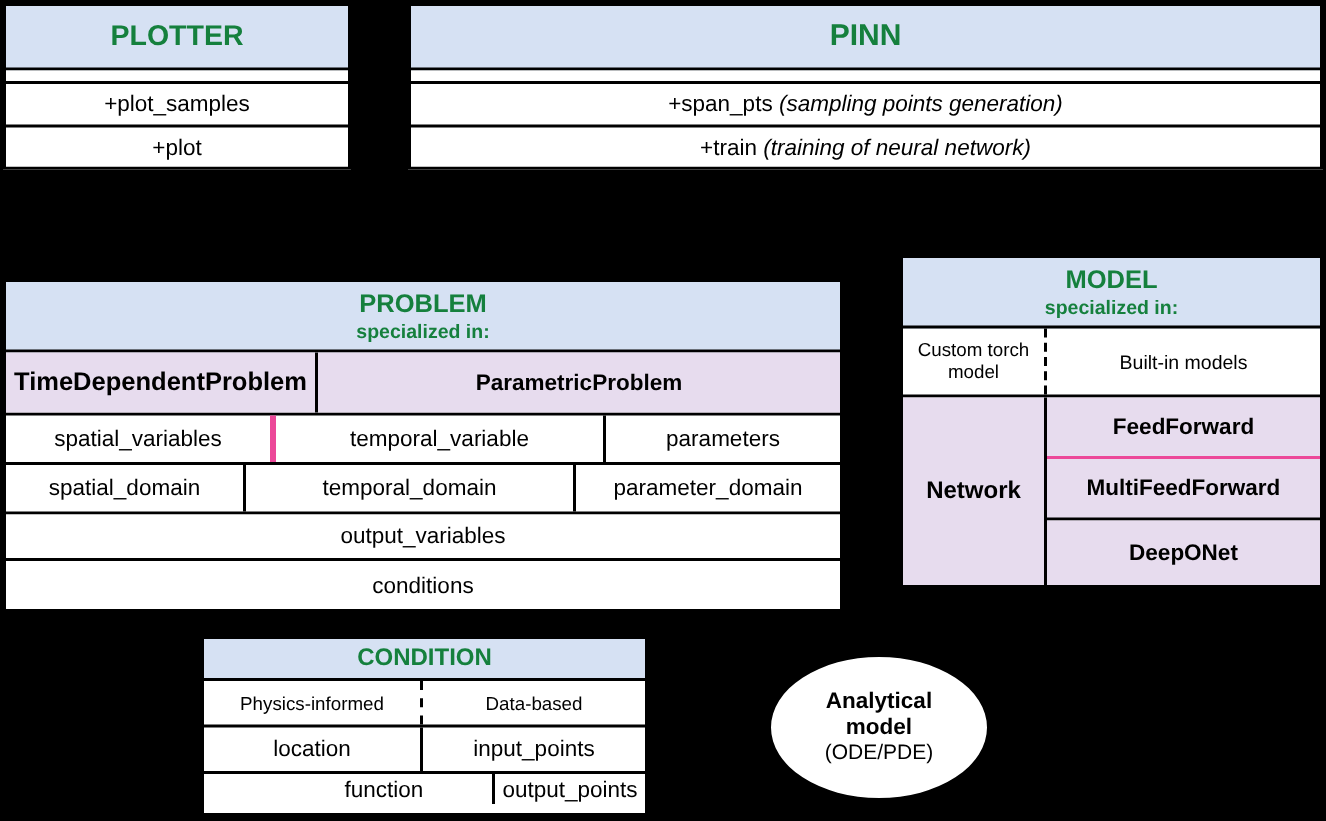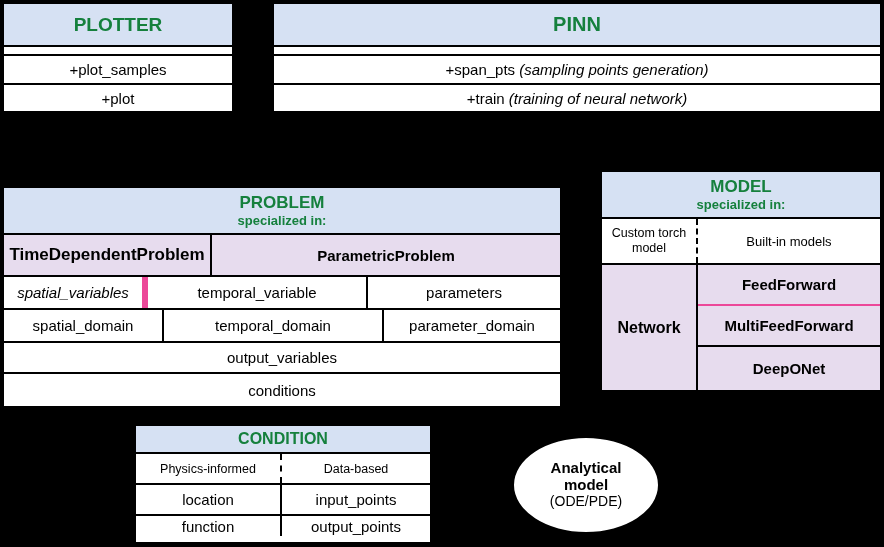--- a/index.html
+++ b/index.html
@@ -155,21 +155,21 @@
     <div style="display:flex; height:40px; border-bottom:2px solid #000;">
       <div class="cell purple" style="width:208px; border-right:2px solid #000; font-size:17px; font-weight:bold;">
         <span>TimeDependentProblem</span>
       </div>
       <div class="cell purple" style="flex:1; font-size:15px; font-weight:bold;">
         <span>ParametricProblem</span>
       </div>
     </div>
 
     <div style="display:flex; height:31px; border-bottom:2px solid #000;">
-      <div class="cell" style="width:144px; border-right:6px solid #ec4899; font-size:15px;font-style:italic;">
+      <div class="cell" style="width:180px; border-right:4px solid #ec4899; font-size:15px;">
         <span>spatial_variables</span>
       </div>
       <div class="cell" style="width:220px; border-right:2px solid #000; font-size:15px;">
         <span>temporal_variable</span>
       </div>
       <div class="cell" style="flex:1; font-size:15px;">
         <span>parameters</span>
       </div>
     </div>
 
@@ -242,21 +242,21 @@
 
     <div style="display:flex; height:29px; border-bottom:2px solid #000;">
       <div class="cell" style="width:146px; border-right:2px solid #000; font-size:15px;">
         <span>location</span>
       </div>
       <div class="cell" style="flex:1; font-size:15px;">
         <span>input_points</span>
       </div>
     </div>
 
-    <div style="display:flex; height:20px;">
+    <div style="display:flex; height:20px;margin-left:48px;">
       <div class="cell" style="width:146px; border-right:2px solid #000; font-size:15px;">
         <span>function</span>
       </div>
       <div class="cell" style="flex:1; font-size:15px;">
         <span>output_points</span>
       </div>
     </div>
   </div>
 
   <div class="ellipse" style="left:512px; top:436px; width:148px; height:98px;">

